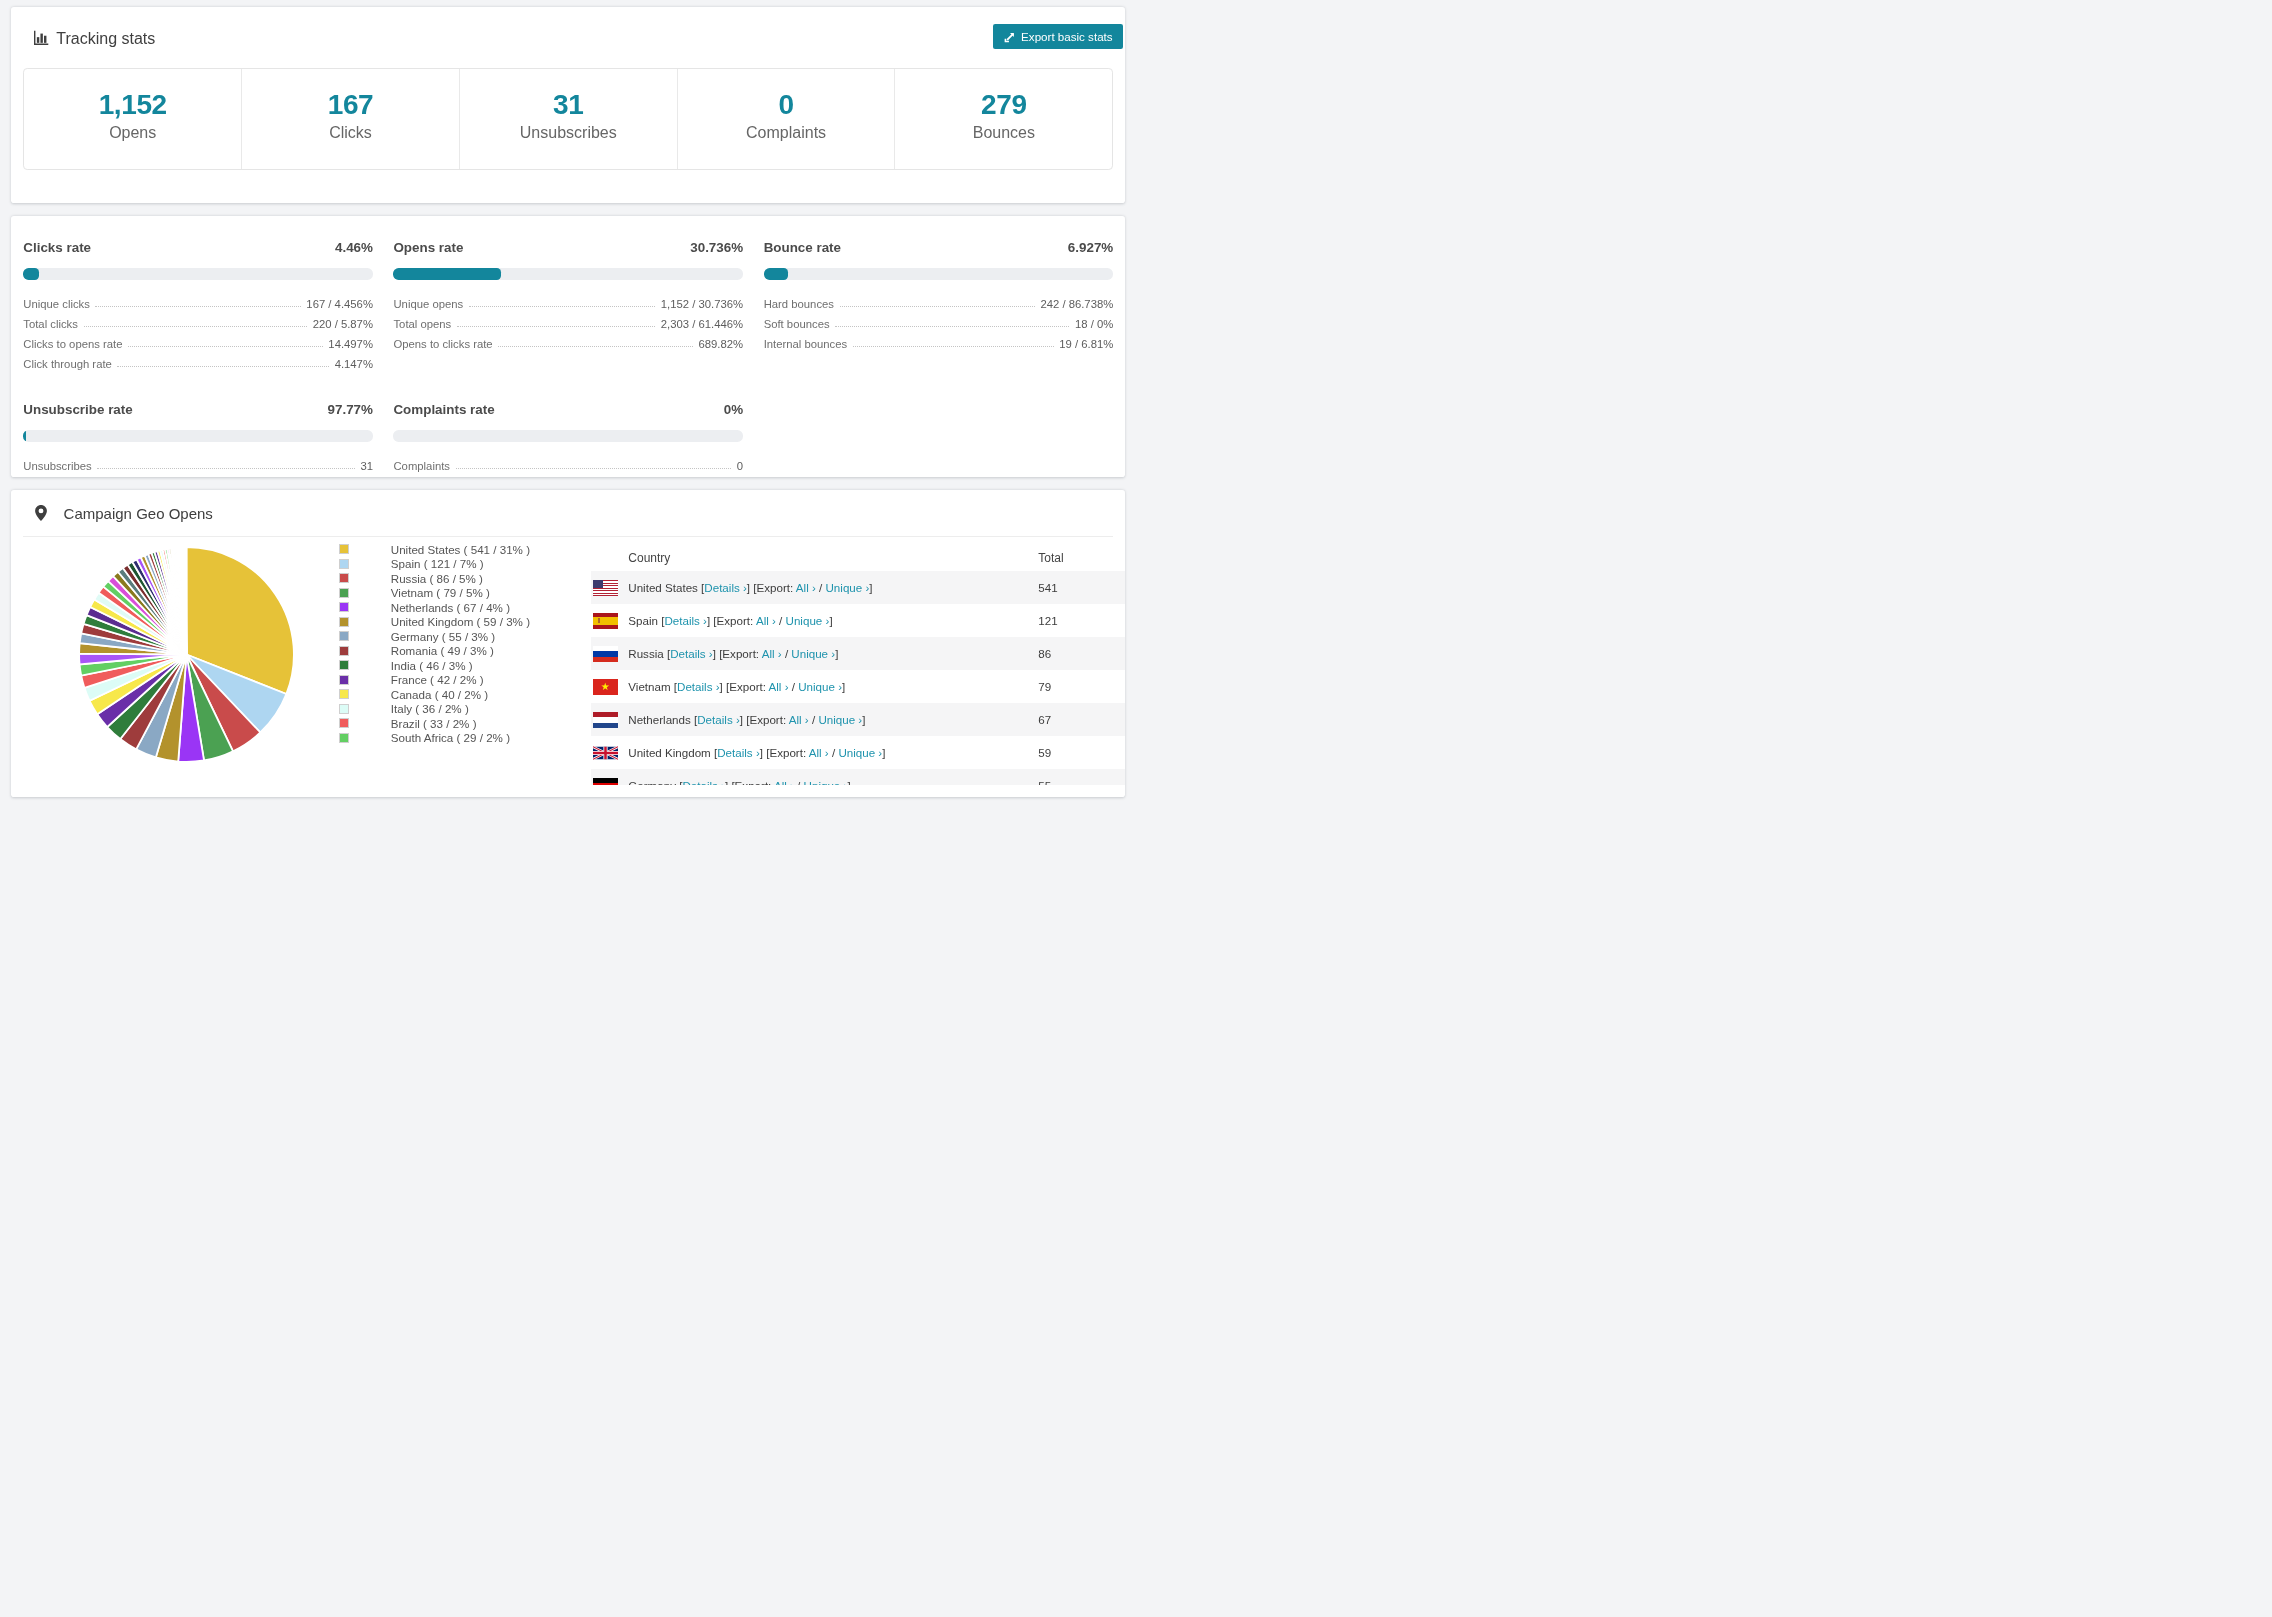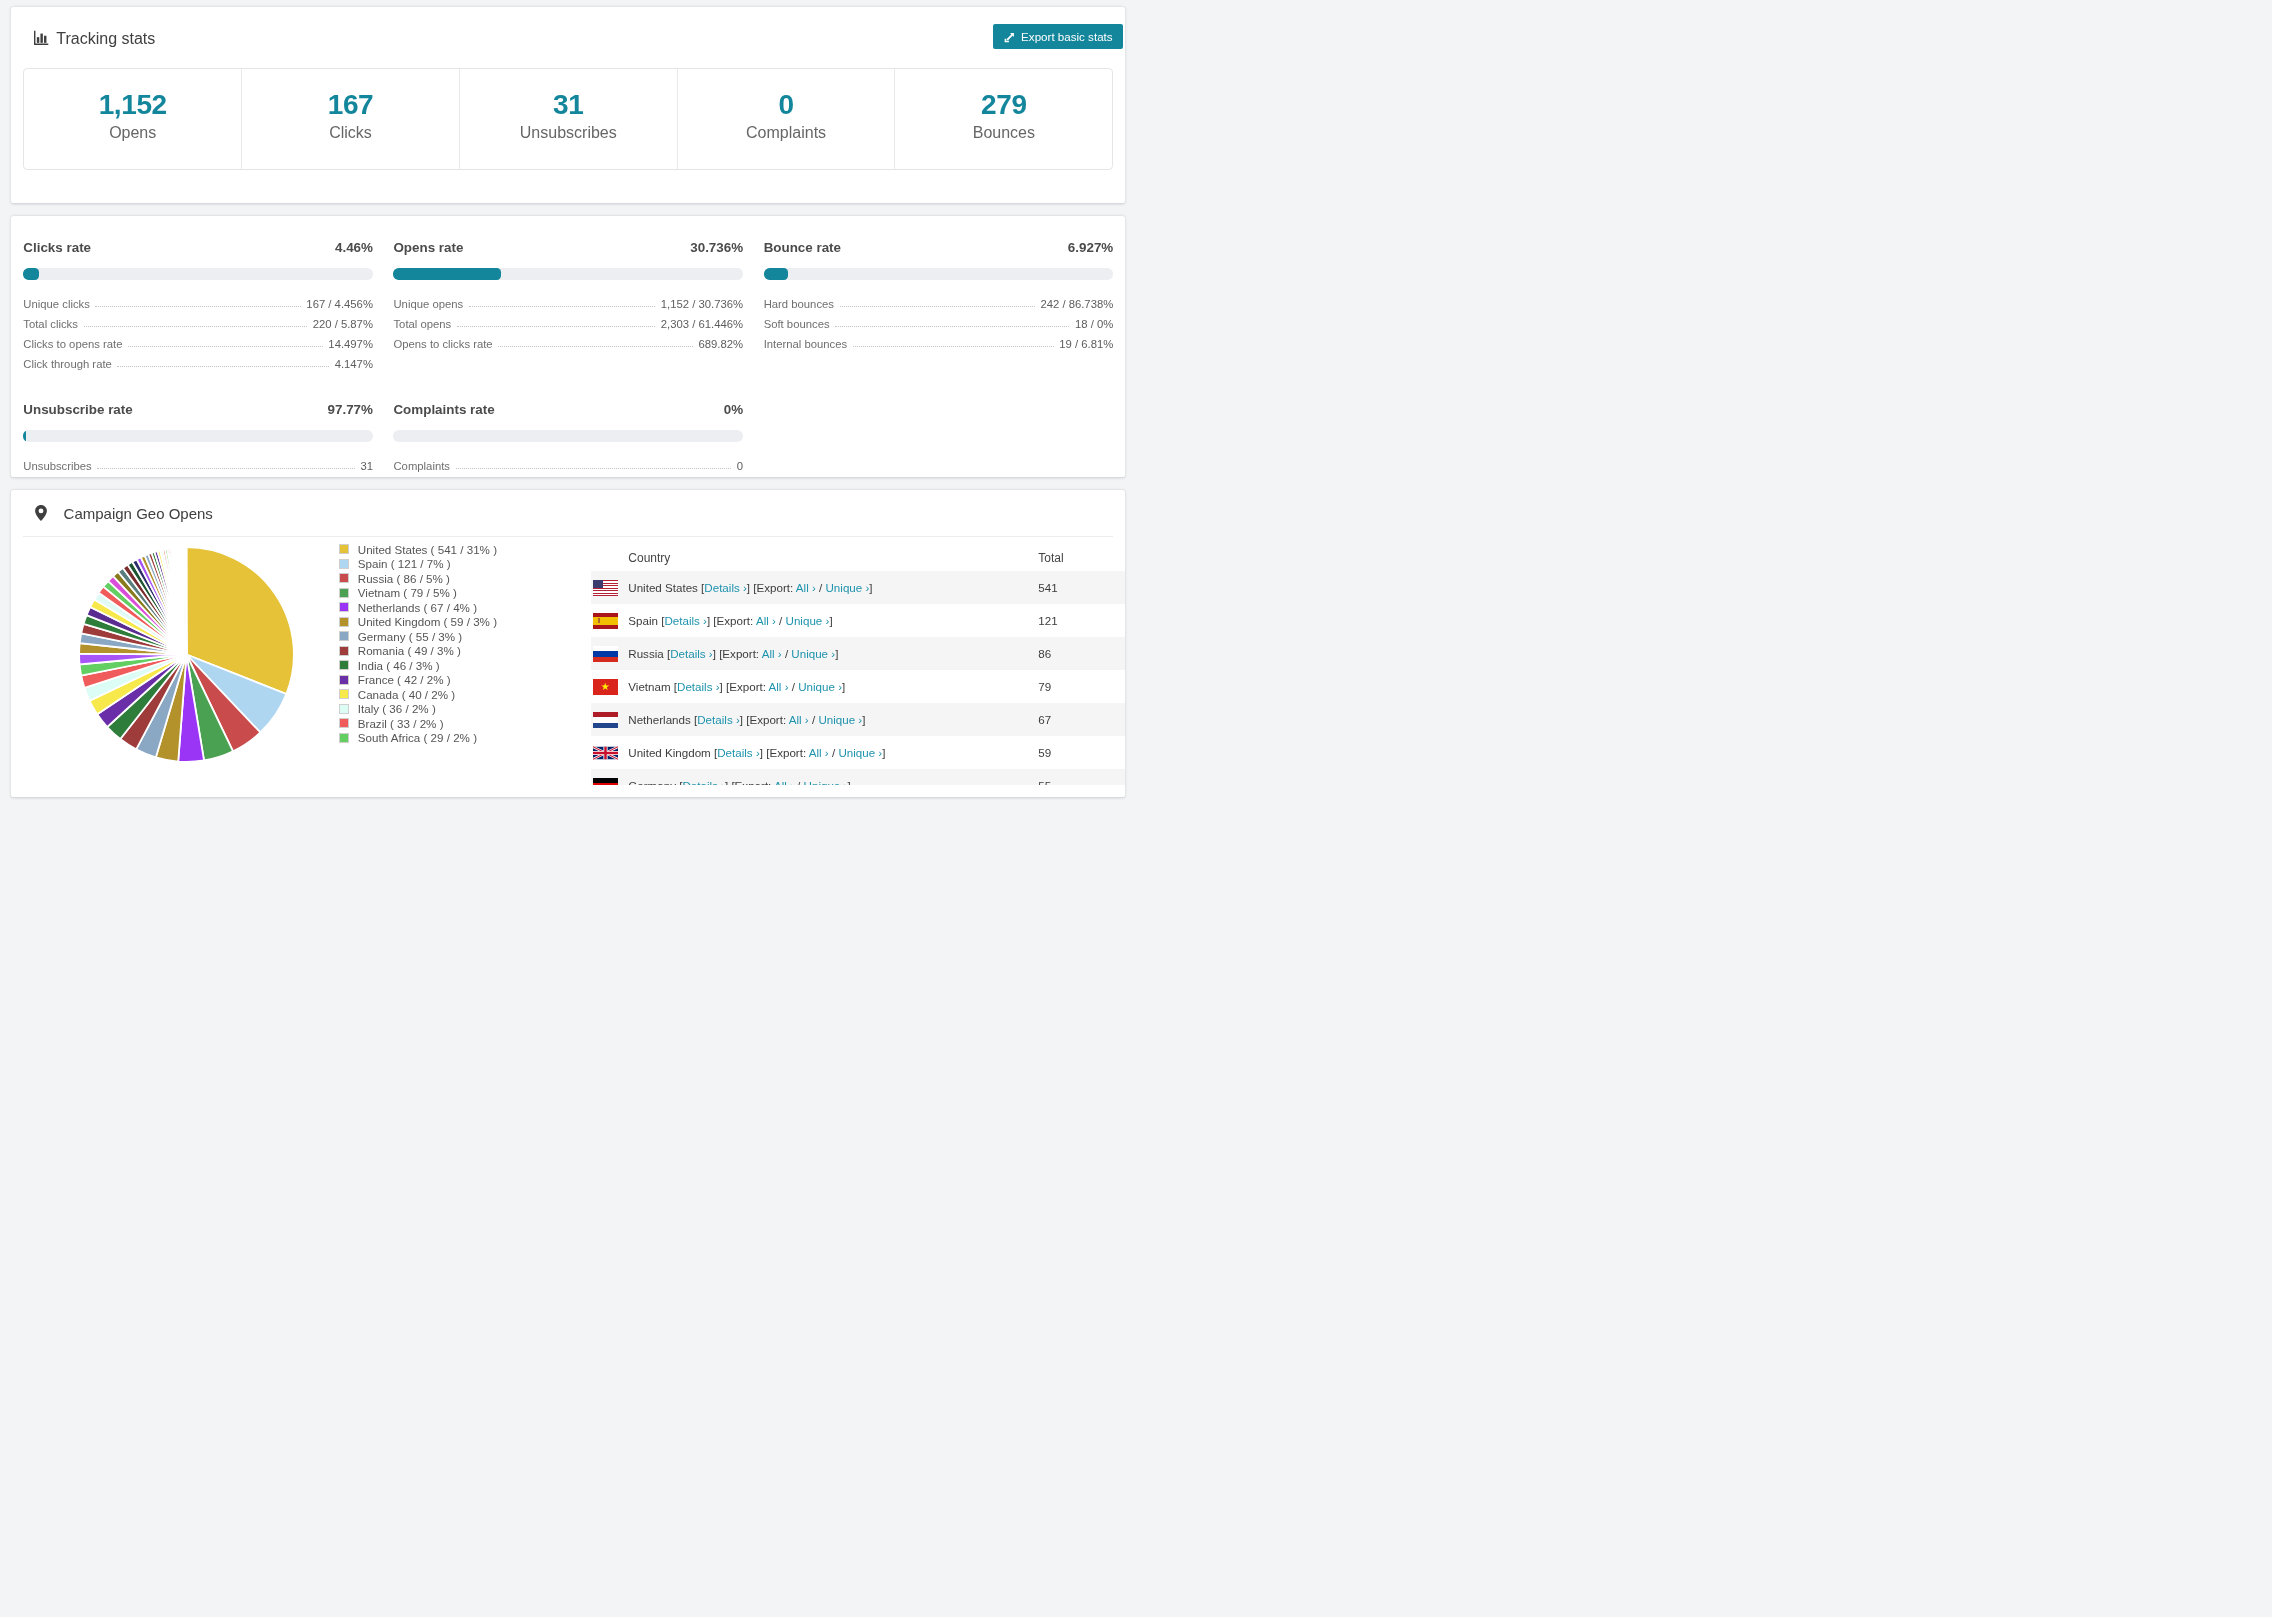--- a/index.html
+++ b/index.html
@@ -61,21 +61,21 @@
   .geo-header {
     position:absolute; left:12px; right:12px; top:0; height:47px;
     border-bottom:0.7px solid #ededed;
     display:flex; align-items:center; gap:17px; padding-left:11.3px;
     font-size:15px; color:#3f3f3f;
   }
   #pie-wrap { position:absolute; left:66px; top:55px; width:219px; height:219px; }
   #legend { position:absolute; left:328px; top:52px; }
   .legend-item { display:flex; align-items:center; height:14.5px; }
   .legend-swatch { width:10px; height:10px; border:0.7px solid #cfcfcf; outline:0.7px solid #fff; margin-right:8.5px; flex:0 0 auto; }
-  .legend-label { font-size:11.6px; color:#555; white-space:nowrap; }
+  .legend-label { font-size:11.6px; color:#555; white-space:nowrap;margin-left:33px; }
   
   #geo-table { position:absolute; left:580px; width:540px; top:54px; height:241px; overflow:hidden; }
   .geo-thead { display:flex; align-items:center; height:27px; font-size:12px; color:#444; }
   .geo-thead .col-country { padding-left:37px; width:447px; }
   .geo-row { display:flex; align-items:center; height:33px; padding-left:1.4px; font-size:11.6px; color:#3d3d3d; }
   .geo-row:nth-child(odd) { background:#f5f5f6; }
   .country-cell { width:410px; margin-left:10.6px; white-space:nowrap; }
   .total-cell { color:#3d3d3d; }
   .geo-link { color:#1e93ad; text-decoration:none; cursor:pointer; }
   .flag { width:25px; height:16px; position:relative; overflow:hidden; flex:0 0 auto; }

